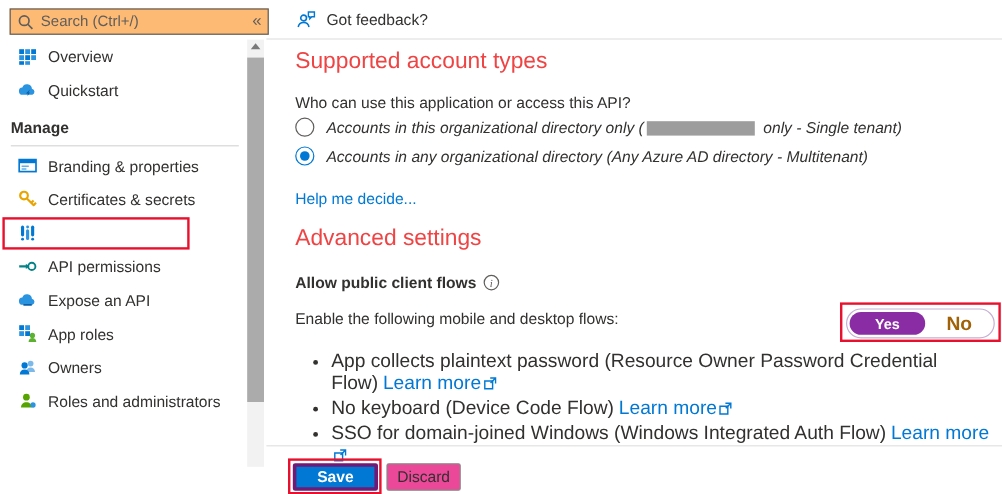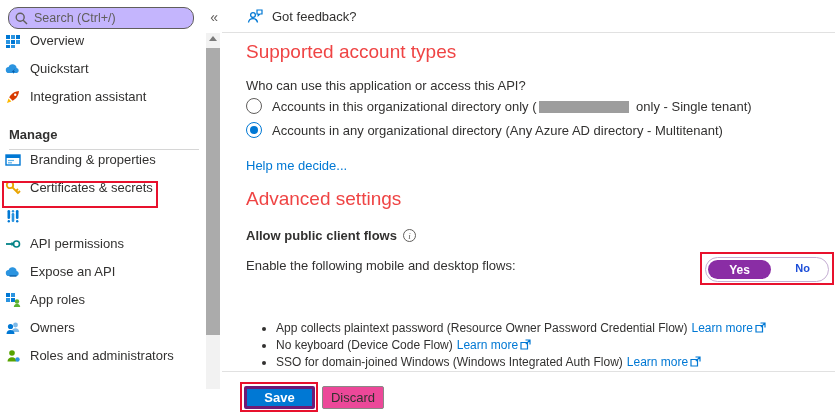--- a/index.html
+++ b/index.html
@@ -4,63 +4,63 @@
 <style>
   * { margin:0; padding:0; box-sizing:border-box; }
   html,body { width:835px; height:412px; }
   body {
     position:relative; overflow:hidden; background:#fff;
     font-family:"Liberation Sans", sans-serif; font-size:13px; color:#323130;
   }
   
   .sidebar { position:absolute; left:0; top:0; width:222px; height:412px; background:#fff; }
   .searchbox {
-    position:absolute; left:8px; top:7px; width:186px; height:22px;
-    border:1px solid #605e5c; border-radius:10px; background:#c4b5fd;
+    position:absolute; left:8px; top:7px; width:216px; height:22px;
+    border:1px solid #605e5c; border-radius:0; background:#fdba74;
     display:flex; align-items:center; gap:6px; padding:0 6px;
   }
   .searchbox .ph { color:#605e5c; font-size:12.5px; }
   .collapse { position:absolute; right:4px; top:9px; color:#605e5c; font-size:14px; cursor:pointer; }
   .vscroll { position:absolute; left:206px; top:33px; width:14px; height:356px; background:#f2f2f2; }
   .vscroll .arrow { position:absolute; top:3px; left:3px; width:0; height:0;
     border-left:4px solid transparent; border-right:4px solid transparent; border-bottom:5px solid #7a7a7a; }
   .vscroll .thumb { position:absolute; top:15px; left:0; width:14px; height:287px; background:#ababab; }
   .nav { position:absolute; left:0; top:33px; width:206px; }
-  .nav-item { height:28px; display:flex; gap:9px; padding-left:5px; cursor:pointer; }
+  .nav-item { height:28px; display:flex; align-items:center; gap:9px; padding-left:15px; cursor:pointer; }
   .nav-item.selected { background:#f3f2f1; }
   .nav-item .ic { width:16px; height:16px; flex:0 0 16px; }
   .nav-section { padding:10px 0 4px 9px; font-weight:bold; }
   .nav-divider { border-bottom:1px solid #d6d6d6; margin:3px 7px 2px 9px; }
   
   .main { position:absolute; left:222px; top:0; width:613px; height:412px; }
   .toolbar { position:absolute; left:0; top:0; width:613px; height:33px;
     border-bottom:1px solid #e1e1e1; display:flex; align-items:center; gap:8px; padding-left:25px; }
   .feedback { display:flex; align-items:center; gap:8px; cursor:pointer; }
   .h-section { position:absolute; left:24px; font-size:19px; font-weight:400; color:#ef4444; }
   .question { position:absolute; left:24px; top:78px; }
-  .radio-row { position:absolute; left:24px; display:flex; align-items:center; gap:10px; }
+  .radio-row { position:absolute; left:24px; display:flex; align-items:center; gap:10px;font-style:italic; }
   .radio { width:16px; height:16px; border-radius:50%; border:1px solid #605e5c; background:#fff;
     display:flex; align-items:center; justify-content:center; flex:0 0 16px; cursor:pointer; }
   .radio.checked { border-color:#0078d4; }
   .radio.checked::after { content:""; width:8px; height:8px; border-radius:50%; background:#0078d4; }
   .redacted { display:inline-block; width:90px; height:12px; background:#9d9d9d; vertical-align:middle; margin:0 3px; }
   .link { color:#0078d4; text-decoration:none; cursor:pointer; }
   .help-link { position:absolute; left:24px; top:158px; }
   .bold-label { position:absolute; left:24px; top:228px; font-weight:bold; display:flex; align-items:center; gap:6px; }
   .info-icon { width:13px; height:13px; border-radius:50%; border:1px solid #605e5c; color:#605e5c;
     font-size:9px; font-weight:400; display:inline-flex; align-items:center; justify-content:center;
     font-family:"Liberation Serif", serif; font-style:italic; }
   .toggle-label { position:absolute; left:24px; top:258px; }
   .toggle { position:absolute; left:483px; top:257px; width:124px; height:25px;
     border:1px solid #c5aed3; border-radius:13px; background:#fff; display:flex; align-items:center; cursor:pointer; }
   .toggle .yes { position:absolute; left:2px; top:2px; width:63px; height:19px; border-radius:10px;
     background:#8a2da5; color:#ffffff; font-weight:bold; font-size:12px;
     display:flex; align-items:center; justify-content:center; }
-  .toggle .no { position:absolute; right:18px; top:4px; color:#1d4ed8; font-weight:bold; font-size:11px; }
-  .bullets { position:absolute; left:40px; top:293px; font-size:12px;margin-top:28px; }
+  .toggle .no { position:absolute; right:18px; top:4px; color:#a16207; font-weight:bold; font-size:16px; }
+  .bullets { position:absolute; left:40px; top:293px; font-size:16px; }
   .bullets li { margin-bottom:3px; list-style:disc; margin-left:14px; }
   .bullets .link { margin-left:4px; }
   .ext { display:inline-block; margin-left:2px; vertical-align:-1px; }
   .bottom-divider { position:absolute; left:0; top:371px; width:613px; border-bottom:1px solid #e1e1e1; }
   .btn-save { position:absolute; left:22px; top:386px; width:71px; height:23px; background:#0078d4;
     color:#fff; border:3px solid #701a75; border-radius:2px; font-size:13px; font-weight:bold;
     font-family:"Liberation Sans", sans-serif; cursor:pointer; }
   .btn-discard { position:absolute; left:100px; top:386px; width:62px; height:23px; background:#ec4899;
     color:#323130; border:1px solid #8a8886; border-radius:2px; font-size:13px;
     font-family:"Liberation Sans", sans-serif; cursor:pointer; }
@@ -106,28 +106,20 @@
     </div>
 
     <div class="nav-item">
       <svg class="ic" viewBox="0 0 16 16">
         <path d="M4 12a3 3 0 0 1-.4-6A4.1 4.1 0 0 1 11.6 7 2.6 2.6 0 0 1 12 12z" fill="#2b94e0"></path>
         <path d="M8 13l2-3H8.7L10 7.5 6.6 11h1.5z" fill="#0b5fa8"></path>
       </svg>
       <span>Quickstart</span>
     </div>
 
-    <div class="nav-item">
-      <svg class="ic" viewBox="0 0 16 16">
-        <path d="M14 2c-3.5.2-6.6 1.8-8.6 4.6l-1.2 1.7 3.5 3.5 1.7-1.2C12.2 8.6 13.8 5.5 14 2z" fill="#d83b01"></path>
-        <circle cx="10.2" cy="5.8" r="1.2" fill="#fff"></circle>
-        <path d="M3.5 9.5L2 13.9l4.4-1.5z" fill="#ffb900"></path>
-      </svg>
-      <span>Integration assistant</span>
-    </div>
 
     <div class="nav-section">Manage</div>
     <div class="nav-divider"></div>
 
     <div class="nav-item">
       <svg class="ic" viewBox="0 0 16 16">
         <rect x="1" y="3" width="14" height="10" fill="none" stroke="#0078d4" stroke-width="1.4"></rect>
         <rect x="1" y="3" width="14" height="3" fill="#0078d4"></rect>
         <line x1="3" y1="8.5" x2="9" y2="8.5" stroke="#5fb2e8" stroke-width="1.2"></line>
         <line x1="3" y1="10.8" x2="7" y2="10.8" stroke="#5fb2e8" stroke-width="1.2"></line>

